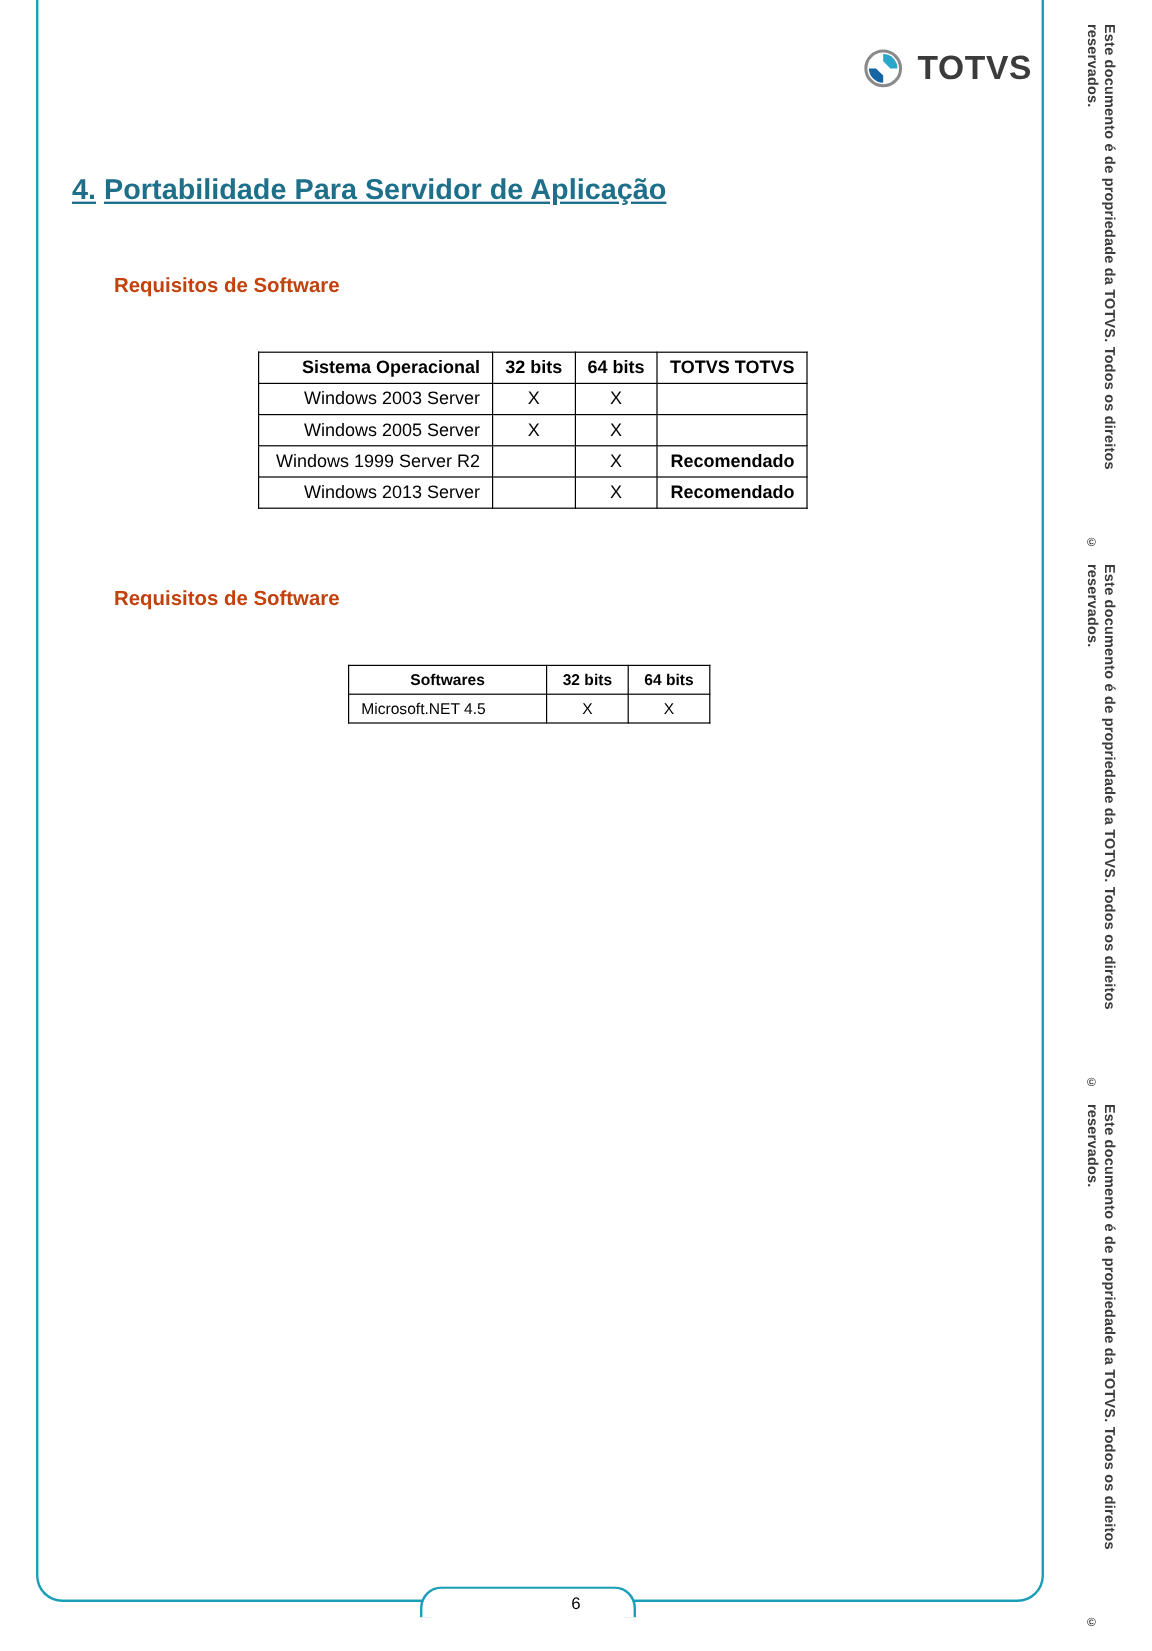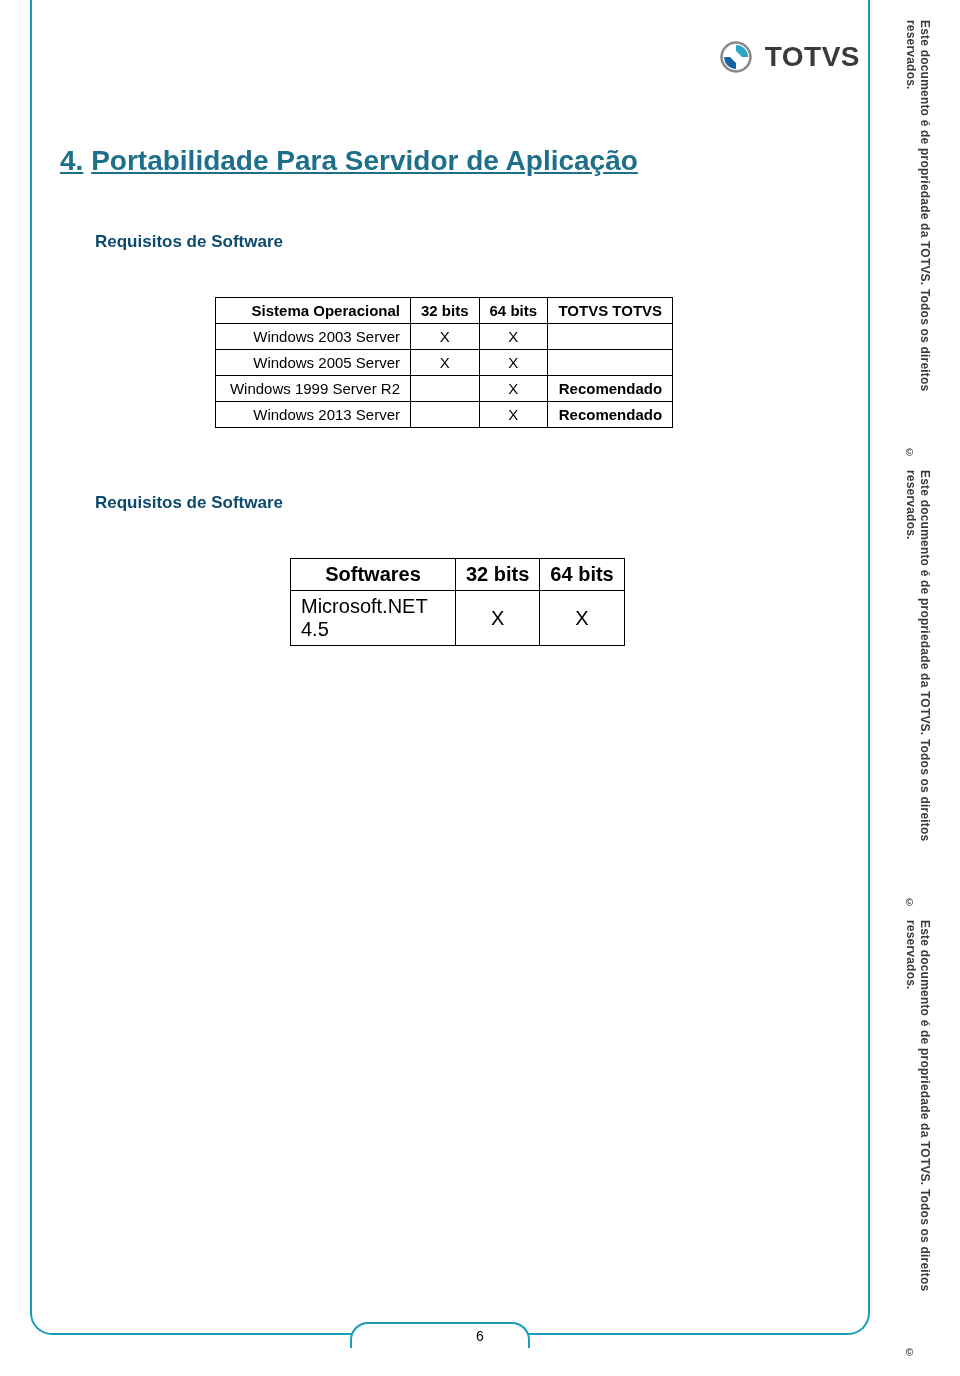--- a/index.html
+++ b/index.html
@@ -48,32 +48,32 @@
     width: 100%;
     height: 100%;
   }
   .logo-text {
     font-size: 28px;
     font-weight: 700;
     color: #3b3b3b;
     letter-spacing: 0.5px;
   }
   .section-title {
-    font-size: 28px;
+    font-size: 24px;
     font-weight: 700;
     color: #1e6f8a;
     margin-bottom: 55px;
   }
   .section-title span {
     text-decoration: underline;
   }
   .sub-heading {
     font-size: 17px;
     font-weight: 700;
-    color: #0c4a6e;
+    color: #c2410c;
     margin-bottom: 45px;
     margin-left: 35px;
   }
   .table1 {
     border-collapse: collapse;
     margin-left: 155px;
     margin-bottom: 65px;
   }
   .table1 th, .table1 td {
     border: 1px solid #000;
@@ -96,21 +96,21 @@
     color: #000000;
     font-weight: 700;
   }
   .table2 {
     border-collapse: collapse;
     margin-left: 230px;
   }
   .table2 th, .table2 td {
     border: 1px solid #000;
     padding: 4px 10px;
-    font-size: 20px;
+    font-size: 13px;
   }
   .table2 th { font-weight: 700; white-space: nowrap; }
   .table2 .col-sw { width: 165px; }
   .table2 .col-32 { width: 68px; text-align: center; }
   .table2 .col-64 { width: 68px; text-align: center; }
   .table2 td.center { text-align: center; }
   .side-text {
     position: absolute;
     right: 18px;
     width: 38px;

